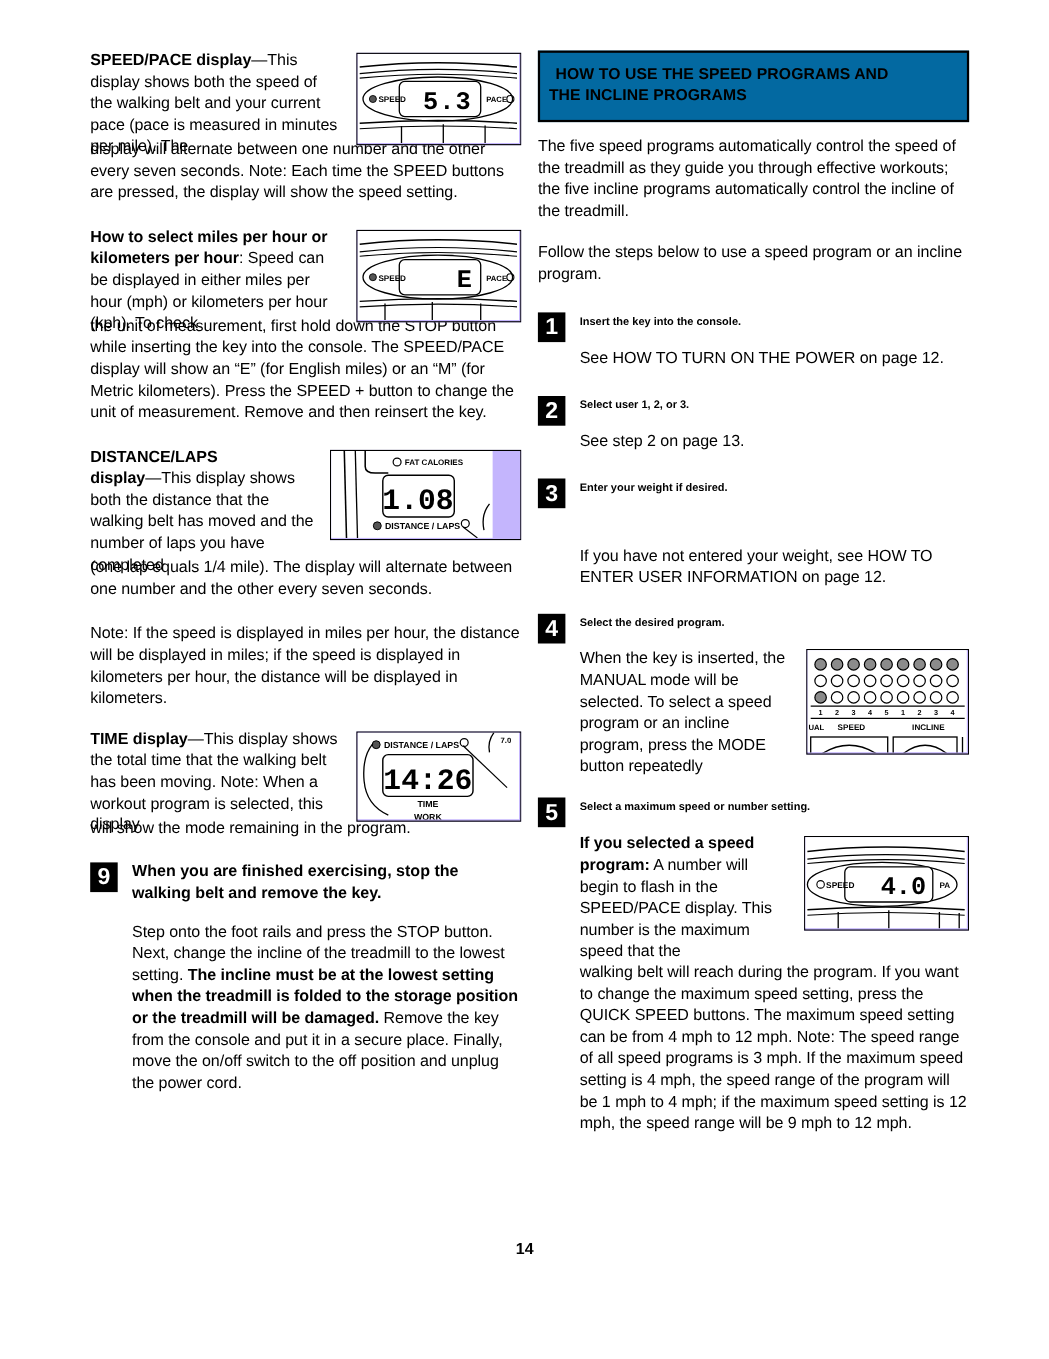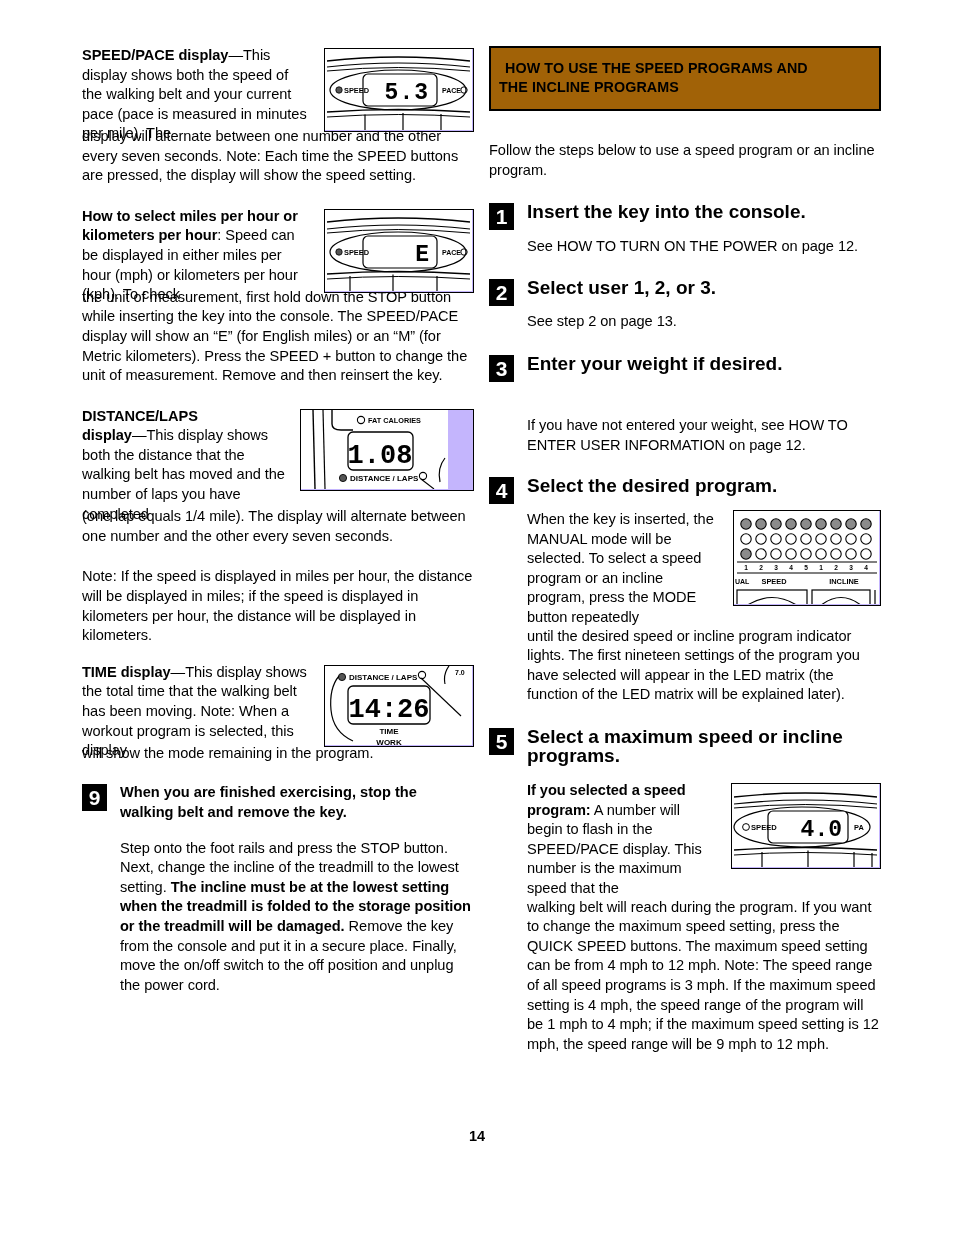--- a/index.html
+++ b/index.html
@@ -40,23 +40,23 @@
   .b { font-weight: bold; }
   .dash { font-weight: normal; }
 
   
   .with-fig { overflow: hidden; }
   .with-fig .fig { float: right; margin: 2px 0 5px 12px; }
 
   
   .section-box {
     border: 2.5px solid #000;
-    background: #a16207;
+    background: #0369a1;
     padding: 11px 12px 12px 14px;
-    margin-bottom: 30px;
+    margin-bottom: 13px;
   }
   .section-box .ttl {
     font-size: 14.3px;
     font-weight: bold;
     line-height: 19px;
     letter-spacing: 0.1px;
   }
   .section-box .ttl .l2 { display: block; margin-left: -6px; }
 
   
@@ -67,21 +67,21 @@
     width: 25px; height: 27px;
     background: #000;
     color: #fff;
     font-size: 21px;
     font-weight: bold;
     line-height: 27px;
     text-align: center;
     font-family: "Liberation Sans", sans-serif;
   }
   .step .head {
-    font-size: 19px;
+    font-size: 10px;
     font-weight: bold;
     line-height: 19.6px;
     margin: 0;
   }
   .step-body {
     padding-left: 38px;
     margin-top: 15px;
   }
   .step-body p.body { margin-bottom: 16px; }
 
@@ -221,20 +221,21 @@
 
   <div class="col-right">
 
     <div class="section-box">
       <div class="ttl">
         <span>HOW TO USE THE SPEED PROGRAMS AND</span>
         <span class="l2">THE INCLINE PROGRAMS</span>
       </div>
     </div>
 
+    <p class="body" style="margin-bottom:19px;">The five speed programs automatically control the speed of the treadmill as they guide you through effec­tive workouts; the five incline programs automatically control the incline of the treadmill.</p>
     <p class="body" style="margin-bottom:22px;">Follow the steps below to use a speed program or an incline program.</p>
 
     <div class="step">
       <div class="num">1</div>
       <p class="head">Insert the key into the console.</p>
     </div>
     <div class="step-body" style="">
       <p class="body" style="margin-bottom:22px;">See HOW TO TURN ON THE POWER on page 12.</p>
     </div>
 
@@ -317,27 +318,24 @@
           <text x="110" y="73" text-anchor="middle" font-family="Liberation Sans, sans-serif" font-size="7.4" font-weight="bold" fill="#000">INCLINE</text>
           <rect x="3" y="79" width="70" height="16" fill="none" stroke="#000" stroke-width="1.2"></rect>
           <path d="M12 95 Q38 78 64 95" fill="none" stroke="#000" stroke-width="1.2"></path>
           <rect x="78" y="79" width="58" height="16" fill="none" stroke="#000" stroke-width="1.2"></rect>
           <path d="M86 95 Q107 78 128 95" fill="none" stroke="#000" stroke-width="1.2"></path>
           <line x1="141" y1="79" x2="141" y2="95" stroke="#000" stroke-width="1.2"></line>
         </svg>
       </div>
       <p class="body">When the key is inserted, the MANUAL mode will be selected. To select a speed program or an in­cline program, press the MODE button repeatedly</p>
     </div>
-    <div style="padding-left:38px;">
-      <p class="body" style="margin-top:-17px;margin-bottom:22px;">until the desired speed or incline program indicator lights. The first nineteen settings of the program you have selected will appear in the LED matrix (the function of the LED matrix will be explained later).</p>
-    </div>
 
     <div class="step">
       <div class="num">5</div>
-      <p class="head">Select a maximum speed or incline programs.</p>
+      <p class="head">Select a maximum speed or number setting.</p>
     </div>
     <div class="step-body with-fig" style="margin-top:15px;">
       <div class="fig" style="width:150px;height:86px;">
         <svg width="147" height="83" viewBox="0 0 147 83">
           <rect x="0" y="0" width="147" height="83" fill="#fff"></rect>
           <path d="M2 13 Q73 5 145 13" fill="none" stroke="#000" stroke-width="1.4"></path>
           <path d="M2 20 Q73 12 145 20" fill="none" stroke="#000" stroke-width="1.1"></path>
           <path d="M2 24 Q73 17 145 24" fill="none" stroke="#000" stroke-width="1"></path>
           <ellipse cx="70" cy="43" rx="68" ry="20" fill="none" stroke="#000" stroke-width="1.2"></ellipse>
           <rect x="36" y="27" width="80" height="32" rx="5" fill="#fff" stroke="#000" stroke-width="1.2"></rect>

